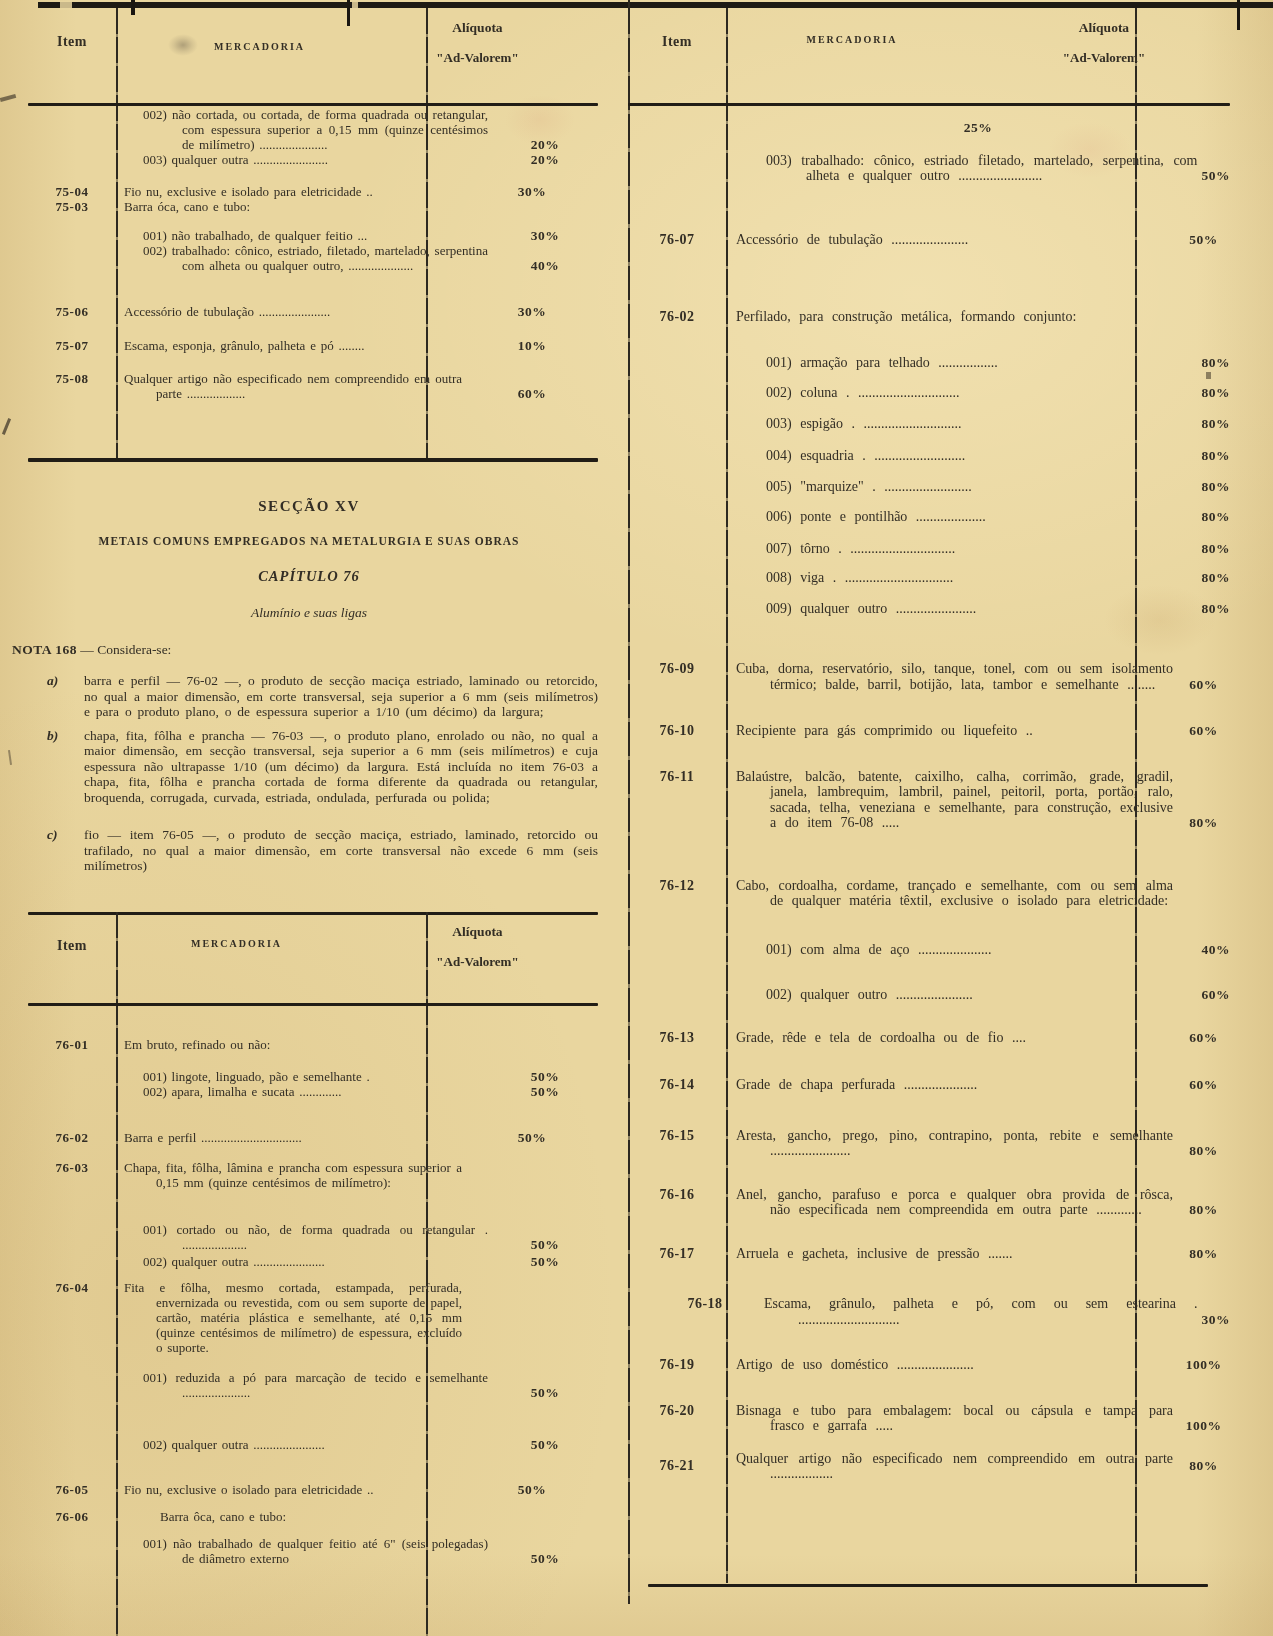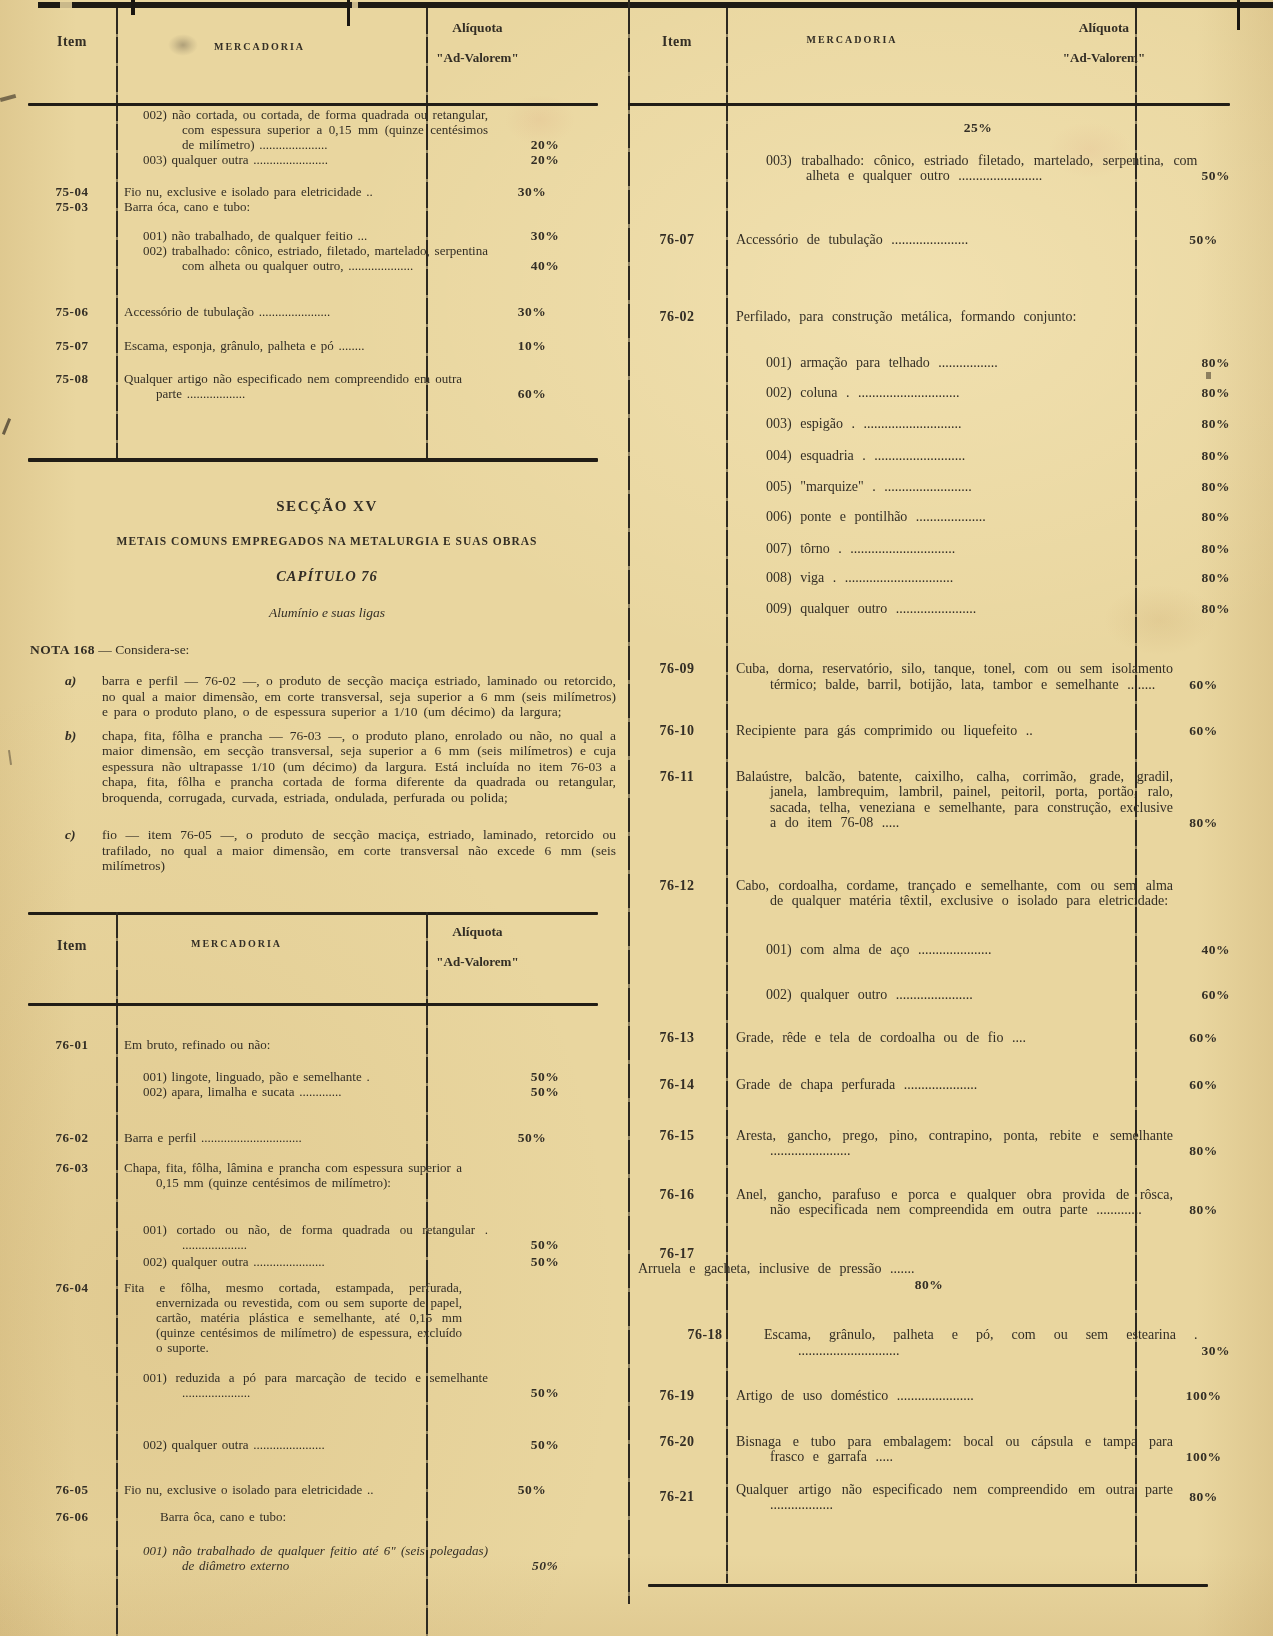--- a/index.html
+++ b/index.html
@@ -59,21 +59,21 @@
   .t3 .trow{font-size:14px;line-height:15.5px;}
   .t3 .c-item{width:98px;}
   .t3 .c-text{width:403px;padding-left:44px;text-indent:-34px;word-spacing:5px;}
   .t3 .sub .c-text{padding-left:80px;text-indent:-40px;}
   .t3 .c-val{flex:1;}
   .t3 .vr-item{left:98px;}
   .t3 .vr-val{left:507px;}
   .t3 .head-line{top:95px;}
   .t3 .bottom-line{top:1576px;left:20px;right:22px;}
   
-  .section-head{position:absolute;top:470px;left:38px;width:578px;font-size:13.5px;}
+  .section-head{position:absolute;top:470px;left:20px;width:578px;font-size:13.5px;}
   .sec-title{margin-top:28px;text-align:center;font-weight:bold;font-size:15px;letter-spacing:1.5px;}
   .sec-sub{margin-top:20px;text-align:center;font-weight:bold;font-size:11.5px;letter-spacing:1px;}
   .cap-title{margin-top:21px;text-align:center;font-weight:bold;font-style:italic;font-size:14.5px;letter-spacing:1px;}
   .cap-sub{margin-top:20px;text-align:center;font-style:italic;font-size:13.5px;}
   .nota{margin-top:21px;margin-left:-8px;font-size:13.5px;}
   .nota b{letter-spacing:.5px;}
   .note{display:flex;padding-left:27px;line-height:15.5px;}
   .note-label{width:37px;flex-shrink:0;font-weight:bold;font-style:italic;}
   .note-text{flex:1;text-align:justify;word-spacing:2.5px;}
   .n-a{margin-top:15px;} .n-b{margin-top:8px;} .n-c{margin-top:22px;}
@@ -244,21 +244,21 @@
         <div class="trow" style="margin-top: 30px;">
           <div class="c-item">76-05</div>
           <div class="c-text">Fio nu, exclusive o isolado para eletricidade ..</div>
           <div class="c-val">50%</div>
         </div>
         <div class="trow" style="margin-top: 12px; gap: 36px;">
           <div class="c-item">76-06</div>
           <div class="c-text">Barra ôca, cano e tubo:</div>
           <div class="c-val"></div>
         </div>
-        <div class="trow sub" style="margin-top: 19px; font-style: italic;">
+        <div class="trow sub" style="margin-top: 12px;">
           <div class="c-item"></div>
           <div class="c-text">001) não trabalhado de qualquer feitio até 6" (seis polegadas) de diâmetro externo</div>
           <div class="c-val">50%</div>
         </div>
       </div>
   </section>
 
   <section class="dtable t3" style="top:8px;left:628px;width:602px;height:1600px;">
     <div class="vrule vr-item" style="bottom:25px;"></div>
     <div class="vrule vr-val" style="bottom:25px;"></div>
@@ -379,21 +379,21 @@
         <div class="trow" style="margin-top: 35px;">
           <div class="c-item">76-15</div>
           <div class="c-text">Aresta, gancho, prego, pino, contrapino, ponta, rebite e semelhante .......................</div>
           <div class="c-val">80%</div>
         </div>
         <div class="trow" style="margin-top: 28px;">
           <div class="c-item">76-16</div>
           <div class="c-text">Anel, gancho, parafuso e porca e qualquer obra provida de rôsca, não especificada nem compreendida em outra parte .............</div>
           <div class="c-val">80%</div>
         </div>
-        <div class="trow" style="margin-top: 28px; flex-direction: column;">
+        <div class="trow" style="margin-top: 28px;">
           <div class="c-item">76-17</div>
           <div class="c-text">Arruela e gacheta, inclusive de pressão .......</div>
           <div class="c-val">80%</div>
         </div>
         <div class="trow" style="margin-top: 35px; padding-left: 28px;">
           <div class="c-item">76-18</div>
           <div class="c-text">Escama, grânulo, palheta e pó, com ou sem estearina . .............................</div>
           <div class="c-val">30%</div>
         </div>
         <div class="trow" style="margin-top: 30px;">

